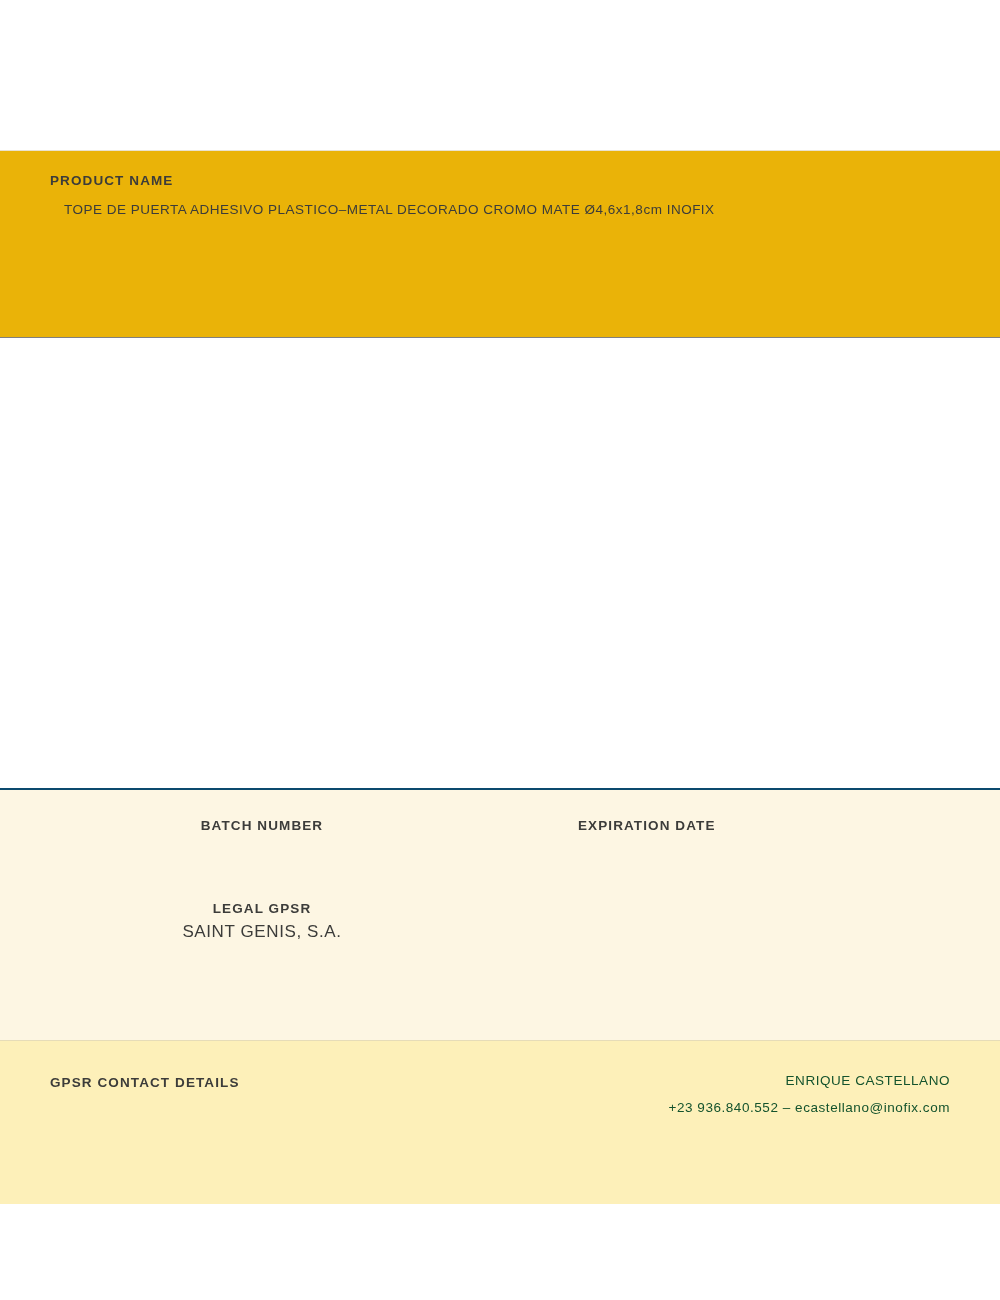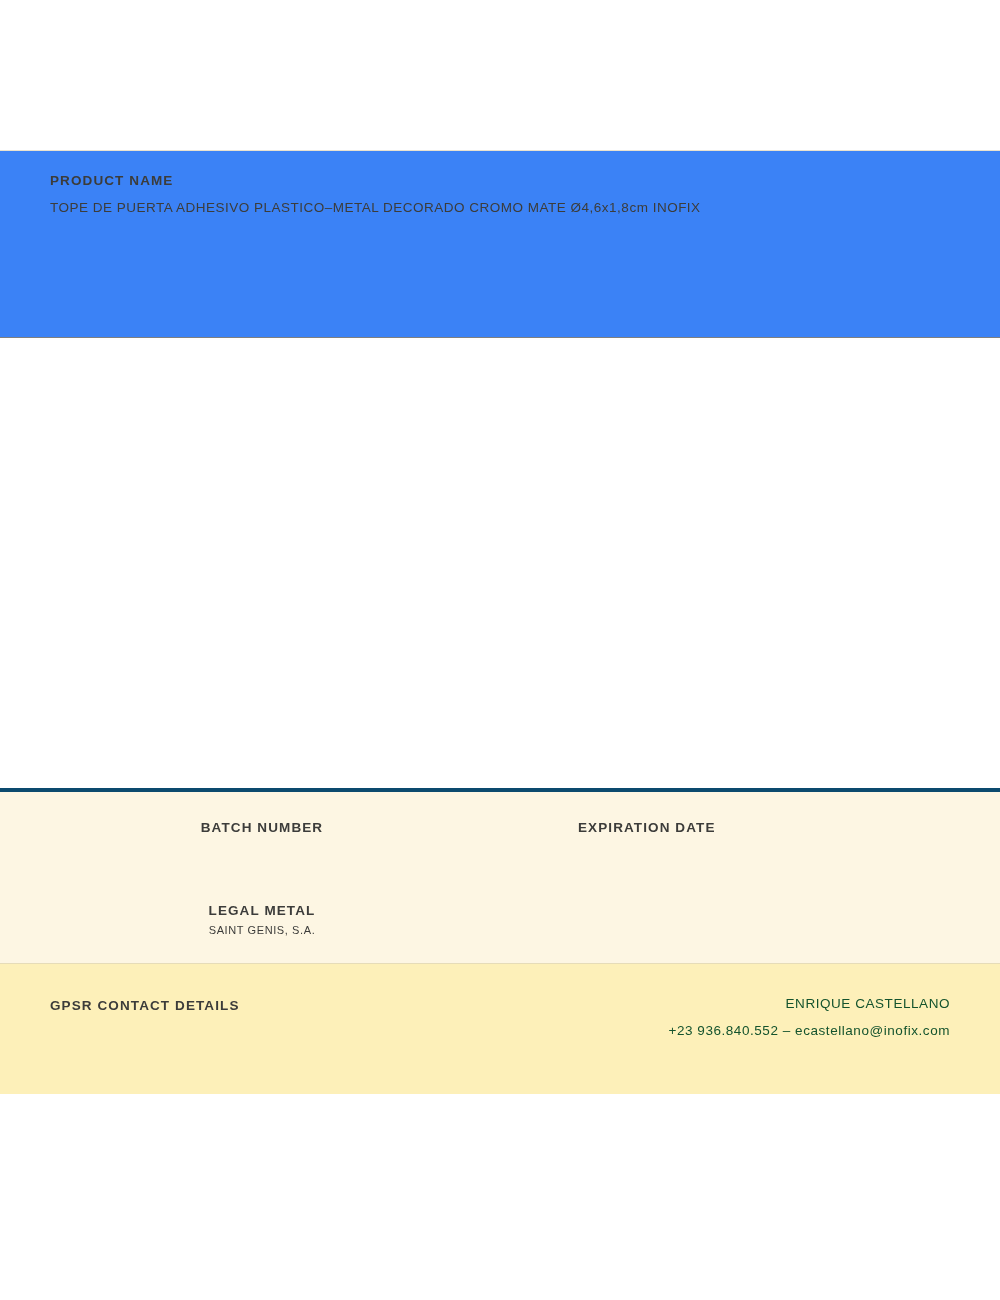--- a/index.html
+++ b/index.html
@@ -24,58 +24,58 @@
   }
 
   
   .top-spacer {
     height: 150px;
     background: #ffffff;
   }
 
   
   .product-block {
-    background: #3b82f6;
+    background: #eab308;
     border-top: 1px solid #e9e2cf;
     border-bottom: 1px solid #7f7f7f;
     padding: 22px 50px 26px 50px;
     box-sizing: border-box;
     height: 188px;
   }
 
   .field-label {
     font-size: 13.5px;
     font-weight: bold;
     letter-spacing: 1.1px;
     color: #3c3c3a;
     margin: 0 0 12px 0;
   }
 
   .field-value {
     font-size: 13.5px;
     letter-spacing: 0.5px;
     color: #3c3c3a;
-    margin: 0;
+    margin: 14px;
     font-weight: 400;
   }
 
   .spacer-22 { height: 30px; }
 
   
   .middle-blank {
     background: #ffffff;
     height: 450px;
   }
 
   
   .batch-block {
     background: #fdf6e3;
-    border-top: 4px solid #0c4a6e;
+    border-top: 2px solid #0c4a6e;
     border-bottom: 1px solid #e6dcb8;
-    height: 176px;
+    height: 253px;
     box-sizing: border-box;
     padding: 28px 0 0 16px;
     position: relative;
   }
 
   .row {
     display: flex;
     width: 100%;
   }
 
@@ -93,21 +93,21 @@
   }
 
   .center-label {
     font-size: 13.5px;
     font-weight: bold;
     letter-spacing: 1.1px;
     color: #3c3c3a;
     margin: 0;
   }
   .center-value {
-    font-size: 11px;
+    font-size: 17px;
     letter-spacing: 0.6px;
     color: #3c3c3a;
     margin: 6px 0 0 0;
     font-weight: 400;
   }
 
   .batch-row-1 { margin-bottom: 62px; }
 
   .col-left-2 {
     width: 50%;
@@ -118,21 +118,21 @@
   .col-right-2 {
     width: 50%;
     box-sizing: border-box;
     text-align: left;
     padding-left: 70px;
   }
 
   
   .gpsr-block {
     background: #fdf0b9;
-    height: 130px;
+    height: 163px;
     box-sizing: border-box;
     padding: 26px 50px 0 50px;
     position: relative;
   }
 
   .gpsr-label {
     font-size: 13.5px;
     font-weight: bold;
     letter-spacing: 1.1px;
     color: #3c3c3a;
@@ -178,21 +178,21 @@
         <p class="center-label">BATCH NUMBER</p>
         <p class="center-value"></p>
       </div>
       <div class="col-right">
         <p class="center-label">EXPIRATION DATE</p>
         <p class="center-value"></p>
       </div>
     </div>
     <div class="row">
       <div class="col-left-2">
-        <p class="center-label">LEGAL METAL</p>
+        <p class="center-label">LEGAL GPSR</p>
         <p class="center-value">SAINT GENIS, S.A.</p>
       </div>
     </div>
   </section>
 
   <section class="gpsr-block">
     <span class="gpsr-label">GPSR CONTACT DETAILS</span>
     <div class="gpsr-lines">
       <div>ENRIQUE CASTELLANO</div>
       <div>+23 936.840.552 – ecastellano@inofix.com</div>

